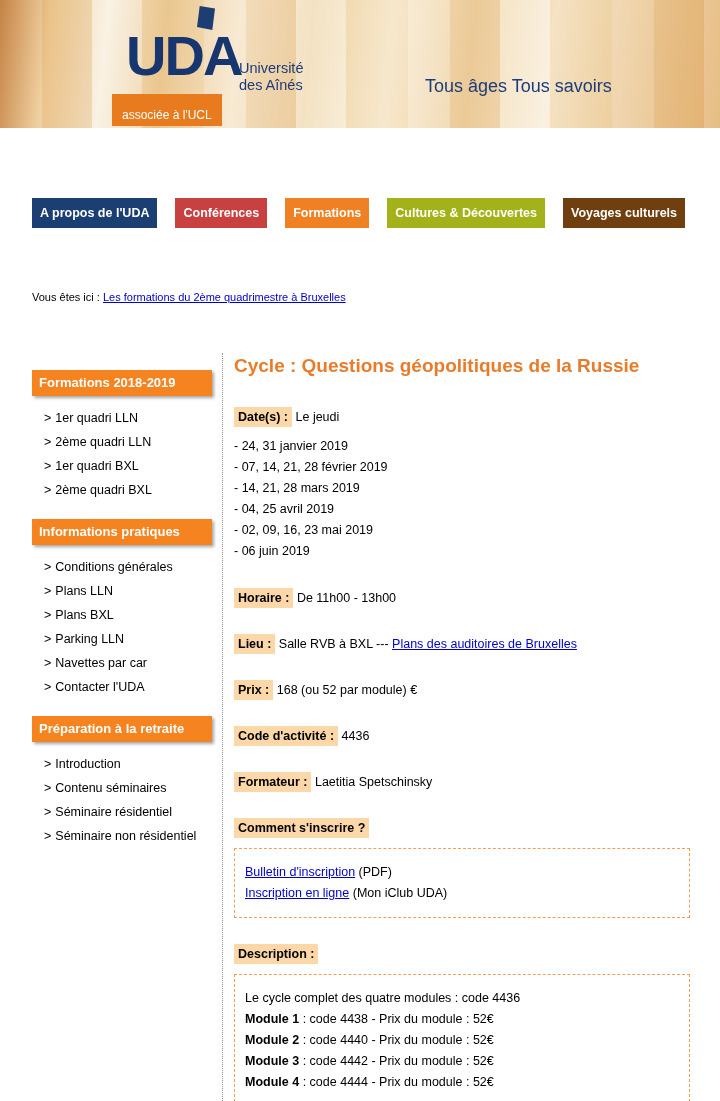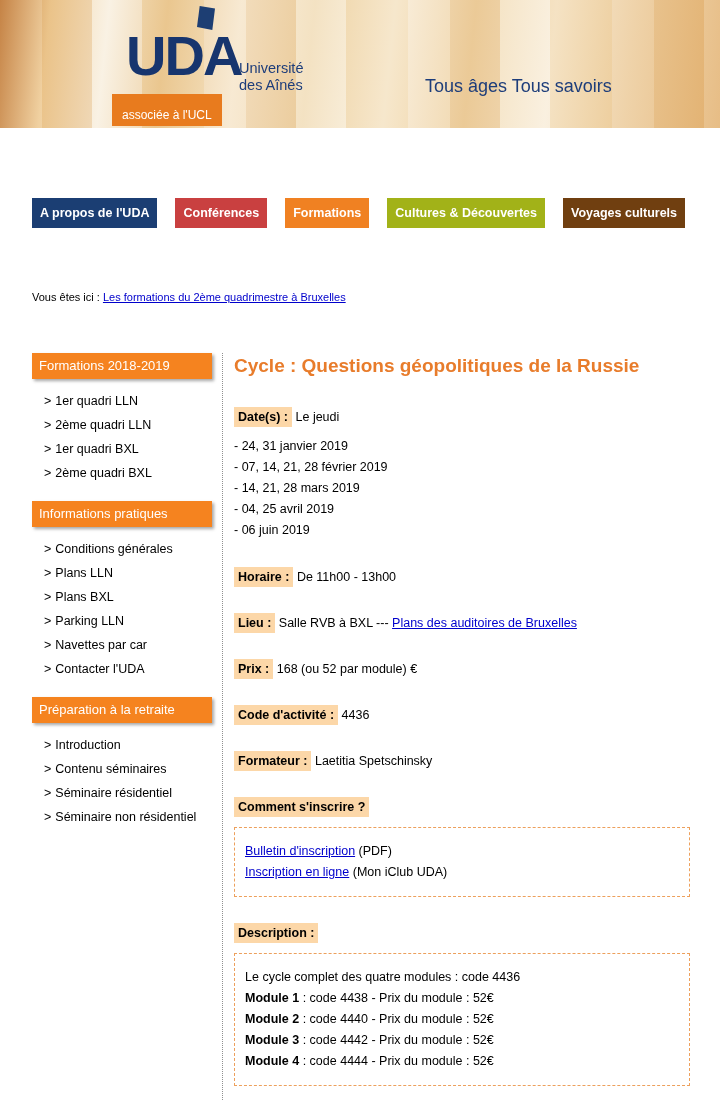--- a/index.html
+++ b/index.html
@@ -67,22 +67,22 @@
   
   .content { display: flex; margin-top: 50px; padding: 0 30px 0 32px; align-items: stretch; }
   .sidebar { width: 190px; flex-shrink: 0; }
   .main-col {
     flex: 1; border-left: 1px dotted #8f8f8f; padding-left: 11px;
     min-height: 749px;
   }
 
   
   .side-header {
-    background: #f5831f; color: #fff; font-weight: normal; font-size: 13px;
-    padding: 5px 4px 6px 7px; margin: 0 10px 10px 0;
+    background: #f5831f; color: #fff; font-weight: bold; font-size: 13px;
+    padding: 5px 4px 6px 7px; margin: 17px 10px 10px 0;
     box-shadow: 2px 2px 3px rgba(0,0,0,.35);
   }
   .side-list { list-style: none; margin: 0 0 16px 0; padding-left: 12px; }
   .side-list li { line-height: 24px; }
   .side-list a { color: #000; text-decoration: none; }
   .side-arrow { margin-right: 4px; }
 
   
   .page-title { color: #e87c2b; font-size: 19px; font-weight: bold; margin: 2px 0 30px 0; }
   .field { margin-top: 26px; line-height: 20px; }
@@ -160,20 +160,21 @@
     <h1 class="page-title">Cycle : Questions géopolitiques de la Russie</h1>
 
     <div class="field">
       <span class="field-label">Date(s) :</span>
       <span>Le jeudi</span>
       <div class="date-lines">
         <div>- 24, 31 janvier 2019</div>
         <div>- 07, 14, 21, 28 février 2019</div>
         <div>- 14, 21, 28 mars 2019</div>
         <div>- 04, 25 avril 2019</div>
+        <div>- 02, 09, 16, 23 mai 2019</div>
         <div>- 06 juin 2019</div>
       </div>
     </div>
 
     <div class="field">
       <span class="field-label">Horaire :</span>
       <span>De 11h00 - 13h00</span>
     </div>
 
     <div class="field">

